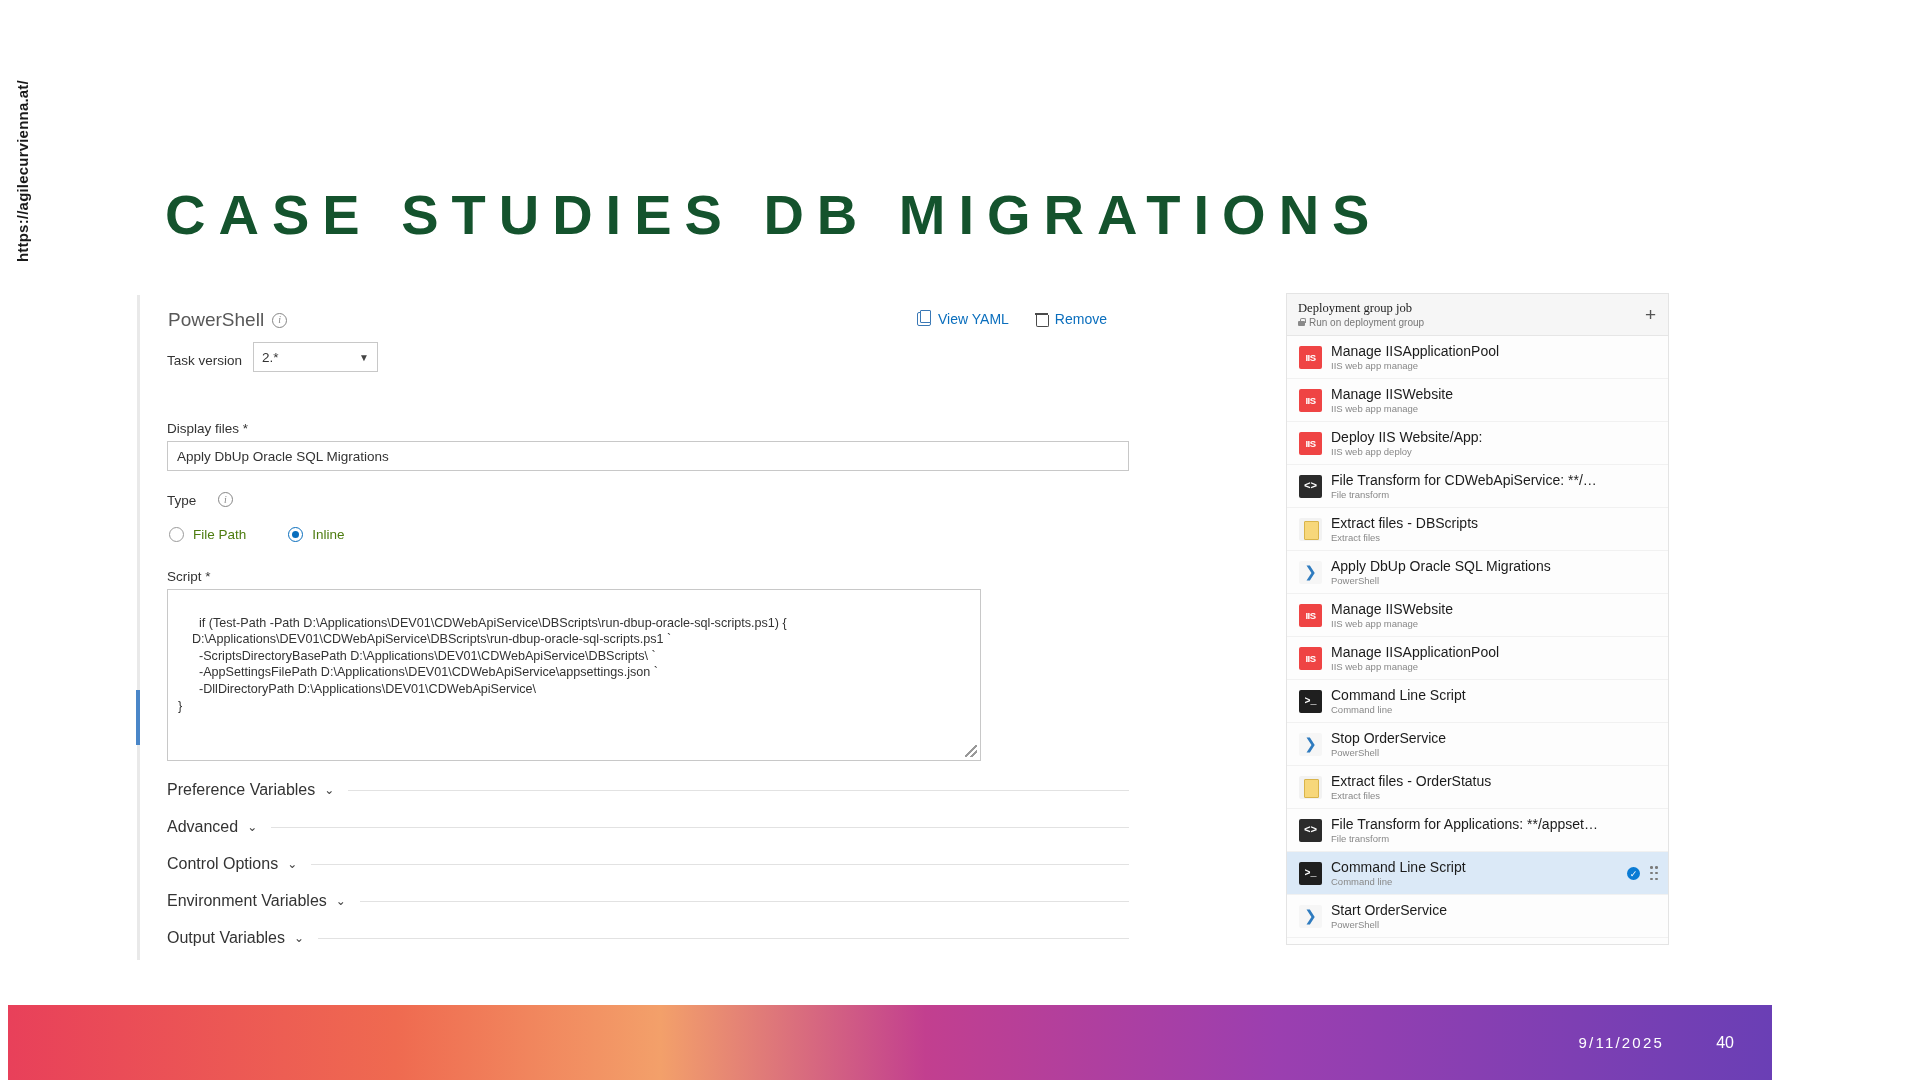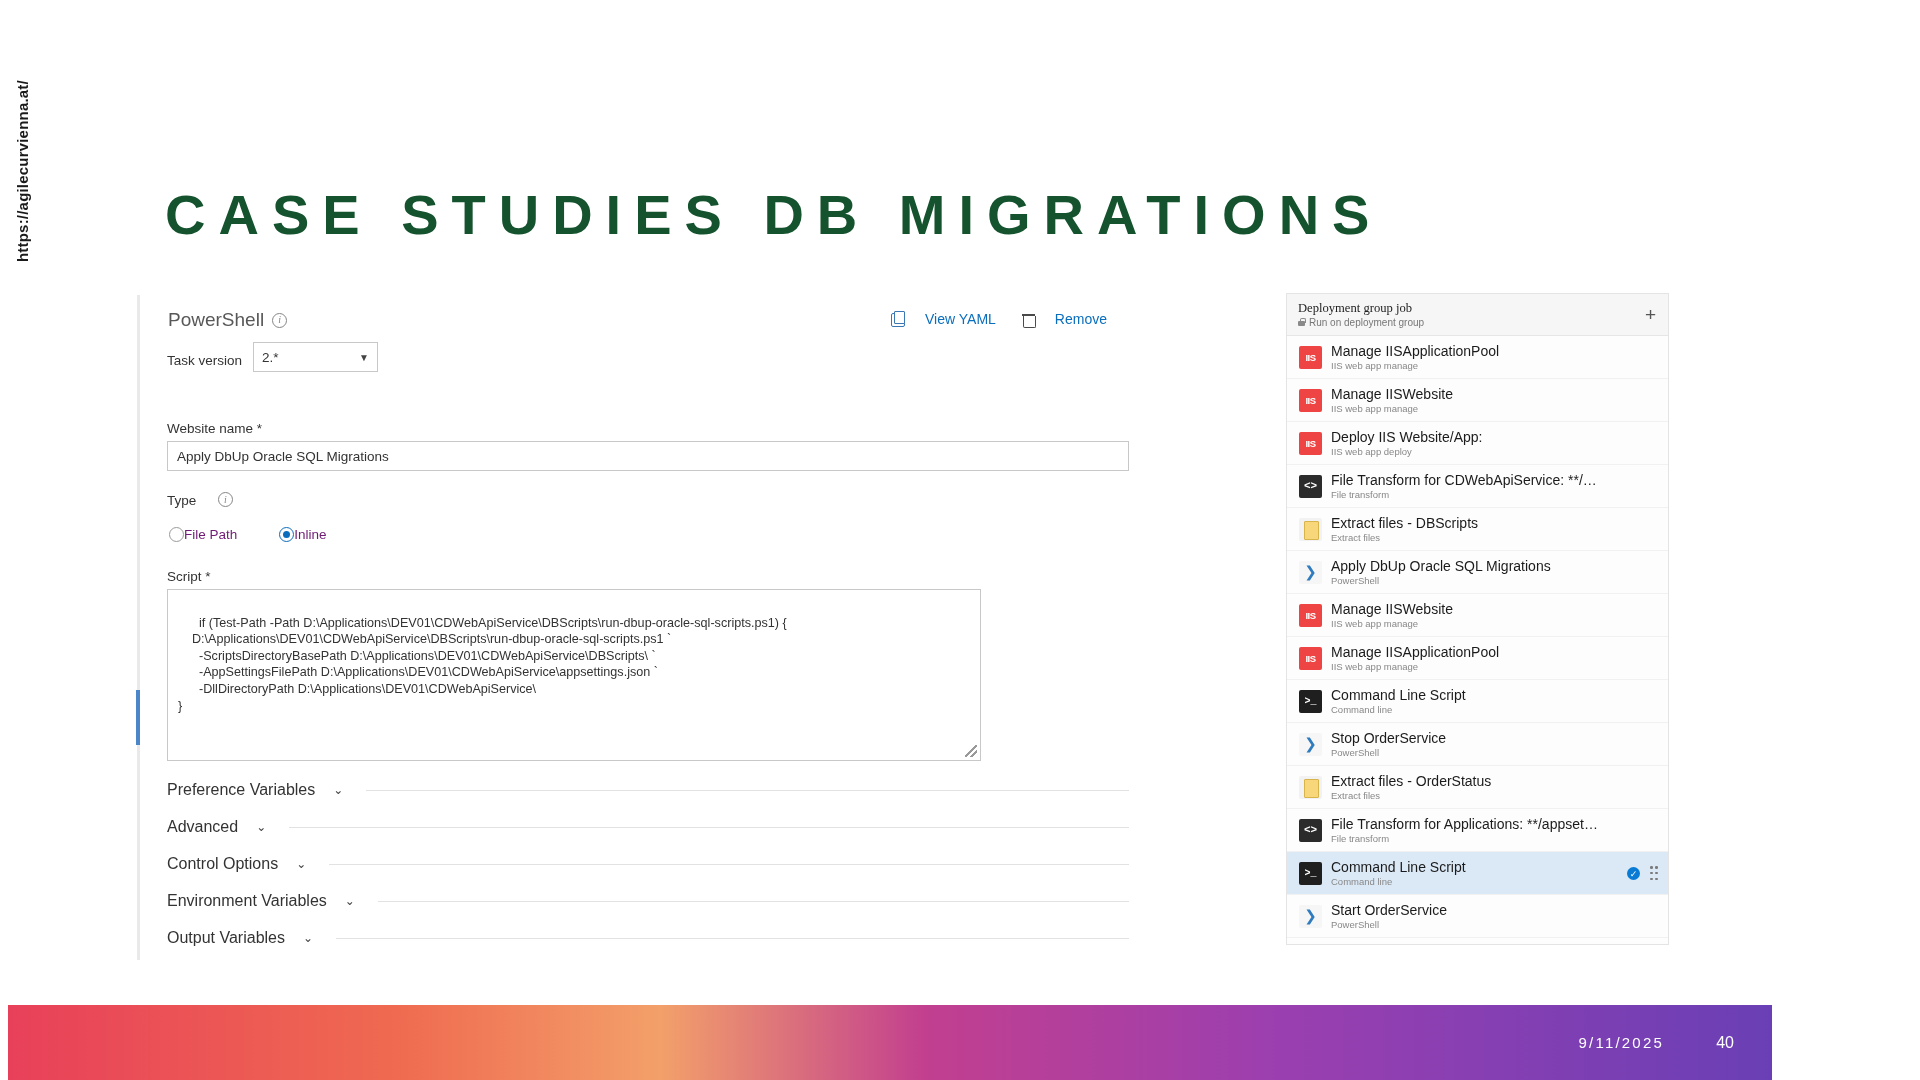--- a/index.html
+++ b/index.html
@@ -76,21 +76,21 @@
     width: 15px; height: 15px; border-radius: 50%;
     border: 1.3px solid #868686; color: #868686;
     font-size: 10px; font-style: italic; font-family: "Liberation Serif", serif;
     line-height: 1;
   }
   .tp-actions {
     position: absolute; right: 178px; top: 18px;
     display: flex; align-items: center; gap: 26px;
     color: #0a6ebd; font-size: 14px;
   }
-  .tp-action { display: flex; align-items: flex-end; gap: 20px; cursor: pointer; }
+  .tp-action { display: flex; align-items: center; gap: 7px; cursor: pointer; }
   .icon-sq {
     width: 14px; height: 14px;
     border: 1.4px solid #3a78b5;
     border-radius: 2px;
     display: inline-block;
     position: relative;
   }
   .icon-yaml::after {
     content: ""; position: absolute; left: 2px; top: -3px;
     width: 9px; height: 11px; border: 1.4px solid #3a78b5;
@@ -131,21 +131,21 @@
     position: absolute;
     border: 1px solid #c8c8c8;
     background: #fff;
     height: 30px;
     display: flex; align-items: center;
     padding: 0 9px;
     font-size: 13.5px; color: #333;
   }
 
   .radio-row { position: absolute; display: flex; align-items: center; gap: 42px; }
-  .radio { display: flex; align-items: flex-start; gap: 0; font-size: 13.5px; color: #701a75; cursor: pointer; }
+  .radio { display: flex; align-items: flex-start; gap: 9px; font-size: 13.5px; color: #4d7c0f; cursor: pointer; }
   .radio .dot {
     width: 15px; height: 15px; border-radius: 50%;
     border: 1.4px solid #9a9a9a; background: #fff; display: inline-block; position: relative;
   }
   .radio.checked .dot { border-color: #0a6ebd; }
   .radio.checked .dot::after {
     content: ""; position: absolute; left: 3px; top: 3px;
     width: 7px; height: 7px; border-radius: 50%; background: #0a6ebd;
   }
 
@@ -165,21 +165,21 @@
     width: 12px; height: 12px;
     background:
       linear-gradient(135deg, transparent 0 45%, #999 45% 55%, transparent 55% 100%),
       linear-gradient(135deg, transparent 0 70%, #999 70% 80%, transparent 80% 100%);
   }
 
   .collapse-row {
     position: absolute;
     left: 167px;
     width: 1000px;
-    display: flex; align-items: center; gap: 9px;
+    display: flex; align-items: center; gap: 0;
   }
   .collapse-row .cr-label {
     font-size: 16px; color: #333; white-space: nowrap;
   }
   .collapse-row .cr-chev {
     margin-left: 9px; color: #444; font-size: 12px;
   }
   .collapse-row .cr-line {
     flex: 1; height: 1px; background: #e2e2e2; margin-left: 14px;
   }
@@ -305,21 +305,21 @@
         <span>Remove</span>
       </div>
     </div>
 
     <div class="field-label" style="left:27px; top:60px;">Task version</div>
     <div class="select-box" style="left:113px; top:49px; width:125px;">
       <span>2.*</span>
       <span class="chev">▼</span>
     </div>
 
-    <div class="field-label" style="left:27px; top:128px;">Website name *</div>
+    <div class="field-label" style="left:27px; top:128px;">Display files *</div>
     <div class="text-input" style="left:27px; top:148px; width:962px;">
       <span>Apply DbUp Oracle SQL Migrations</span>
     </div>
 
     <div class="field-label" style="left:27px; top:200px;">Type</div>
     <span class="info-icon" style="position:absolute; left:78px; top:199px;">i</span>
 
     <div class="radio-row" style="left:29px; top:234px;">
       <label class="radio">
         <span class="dot"></span>

